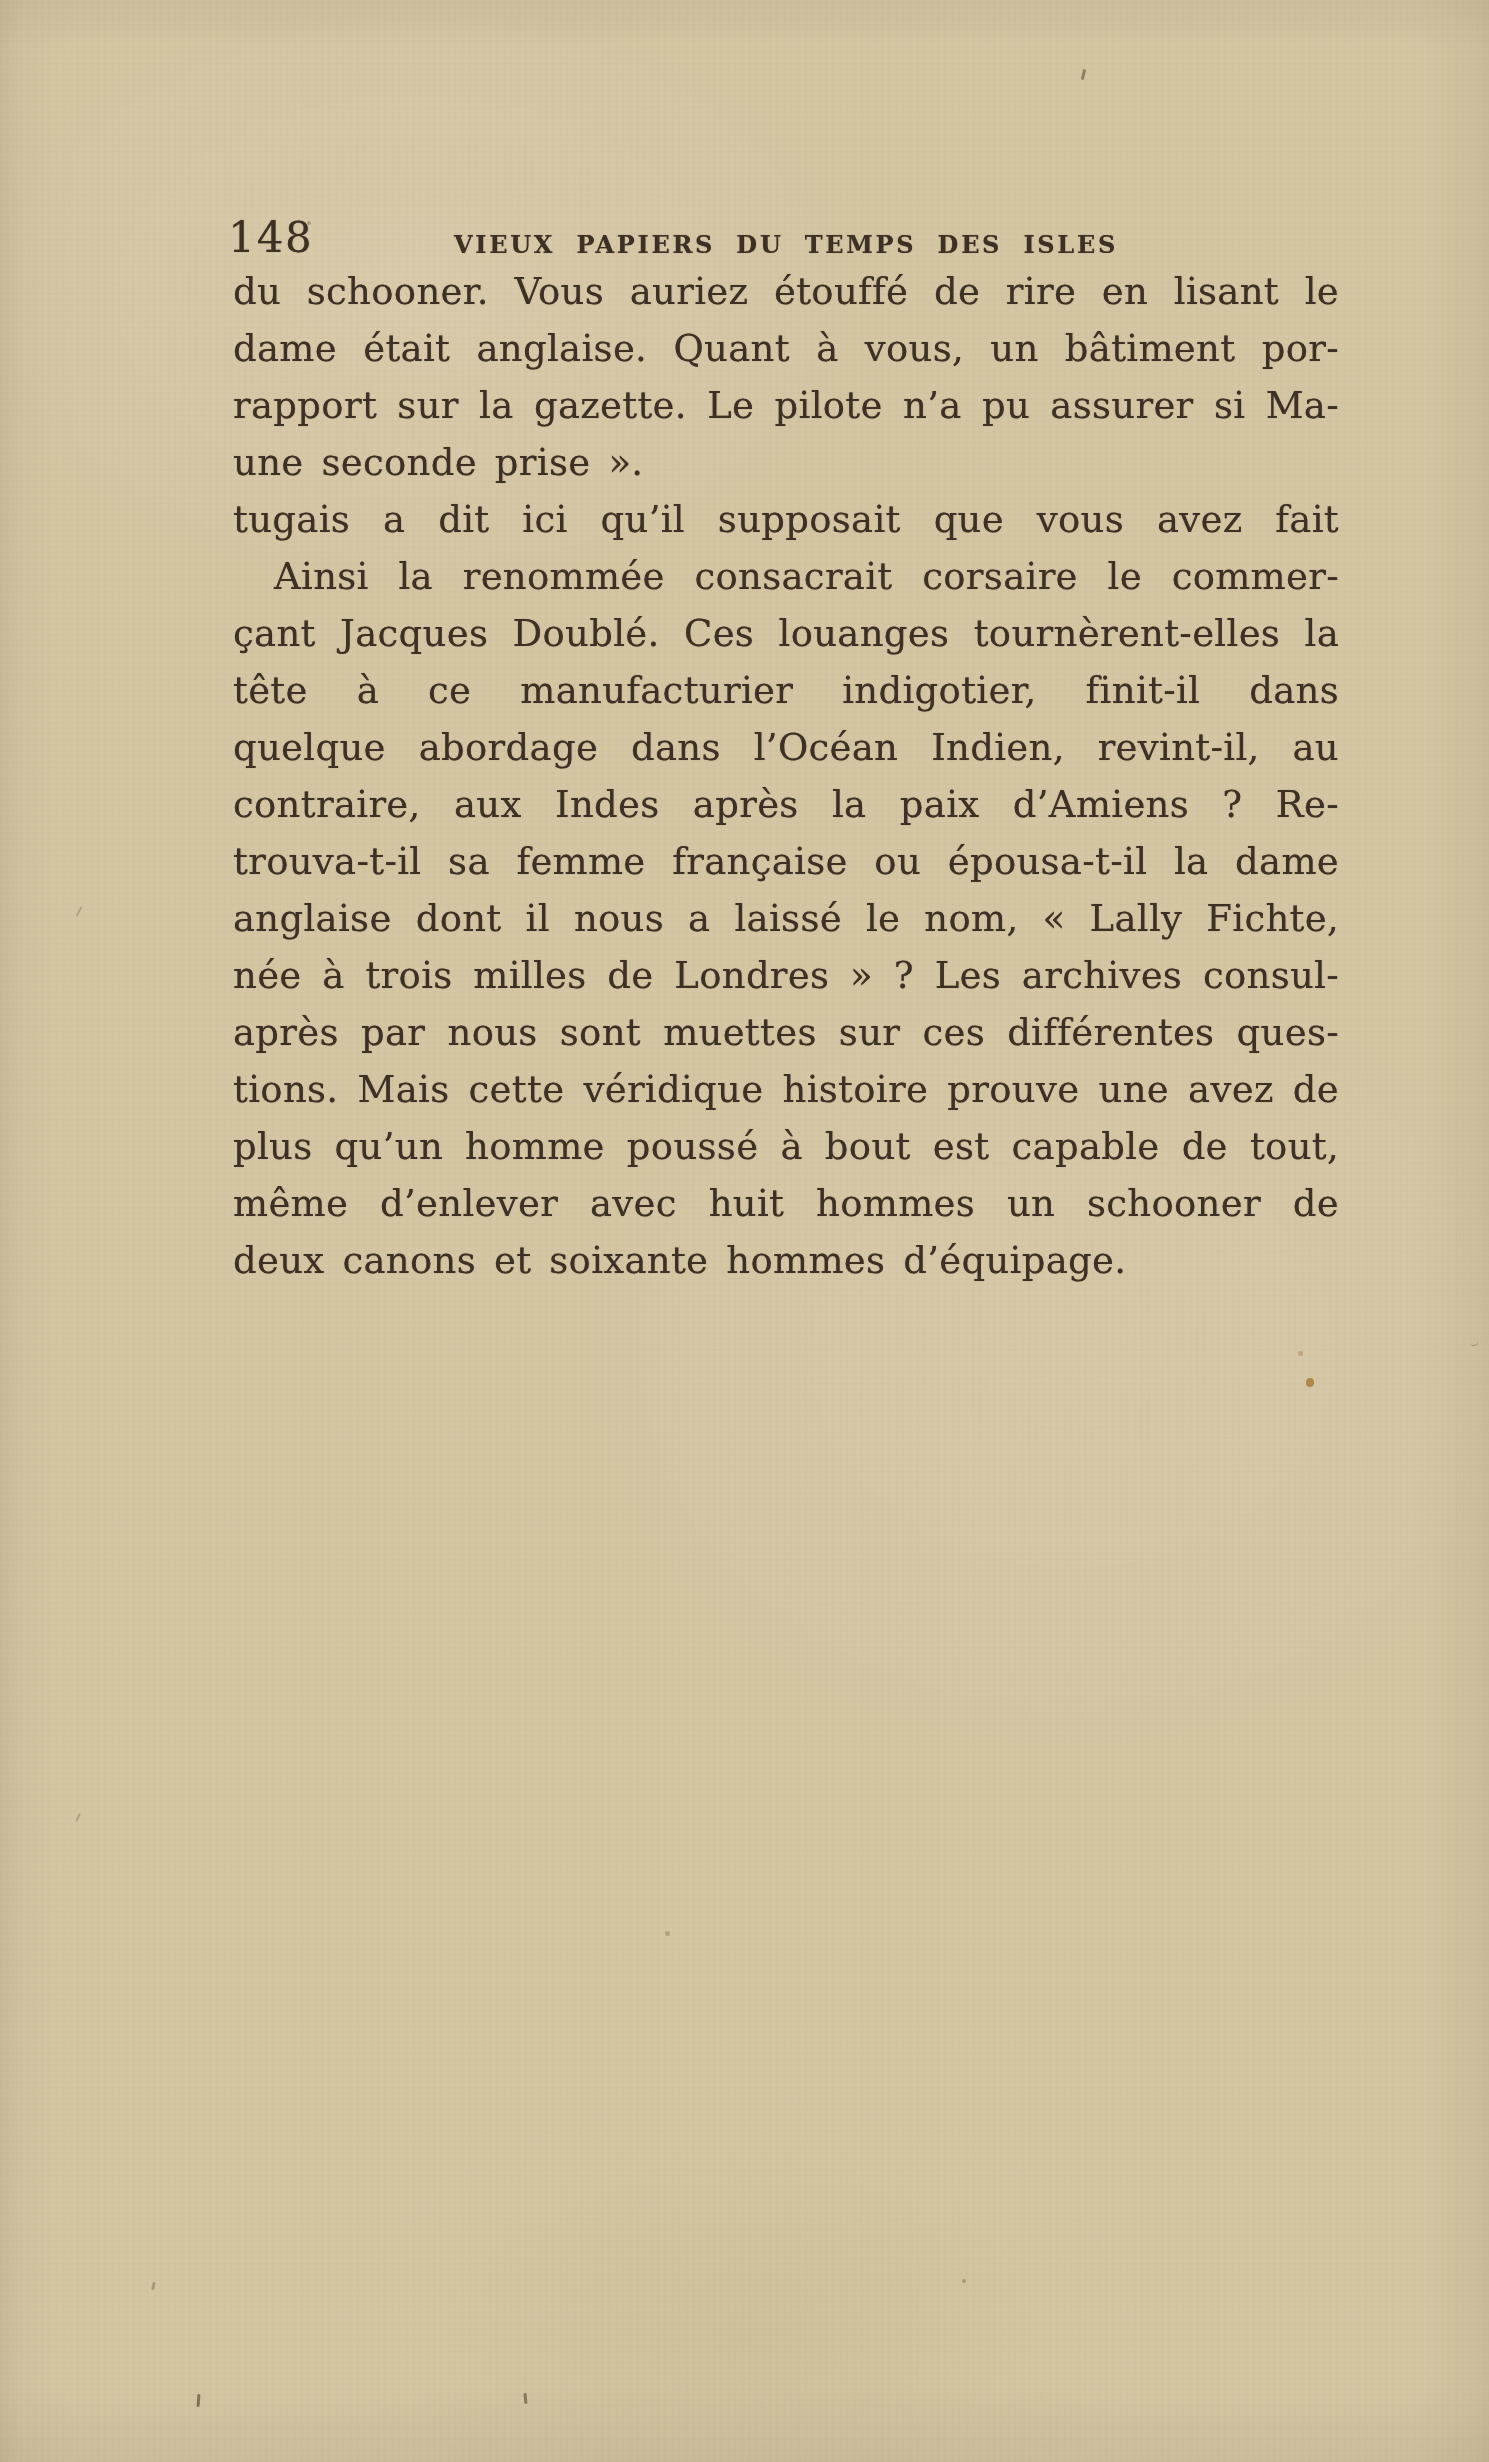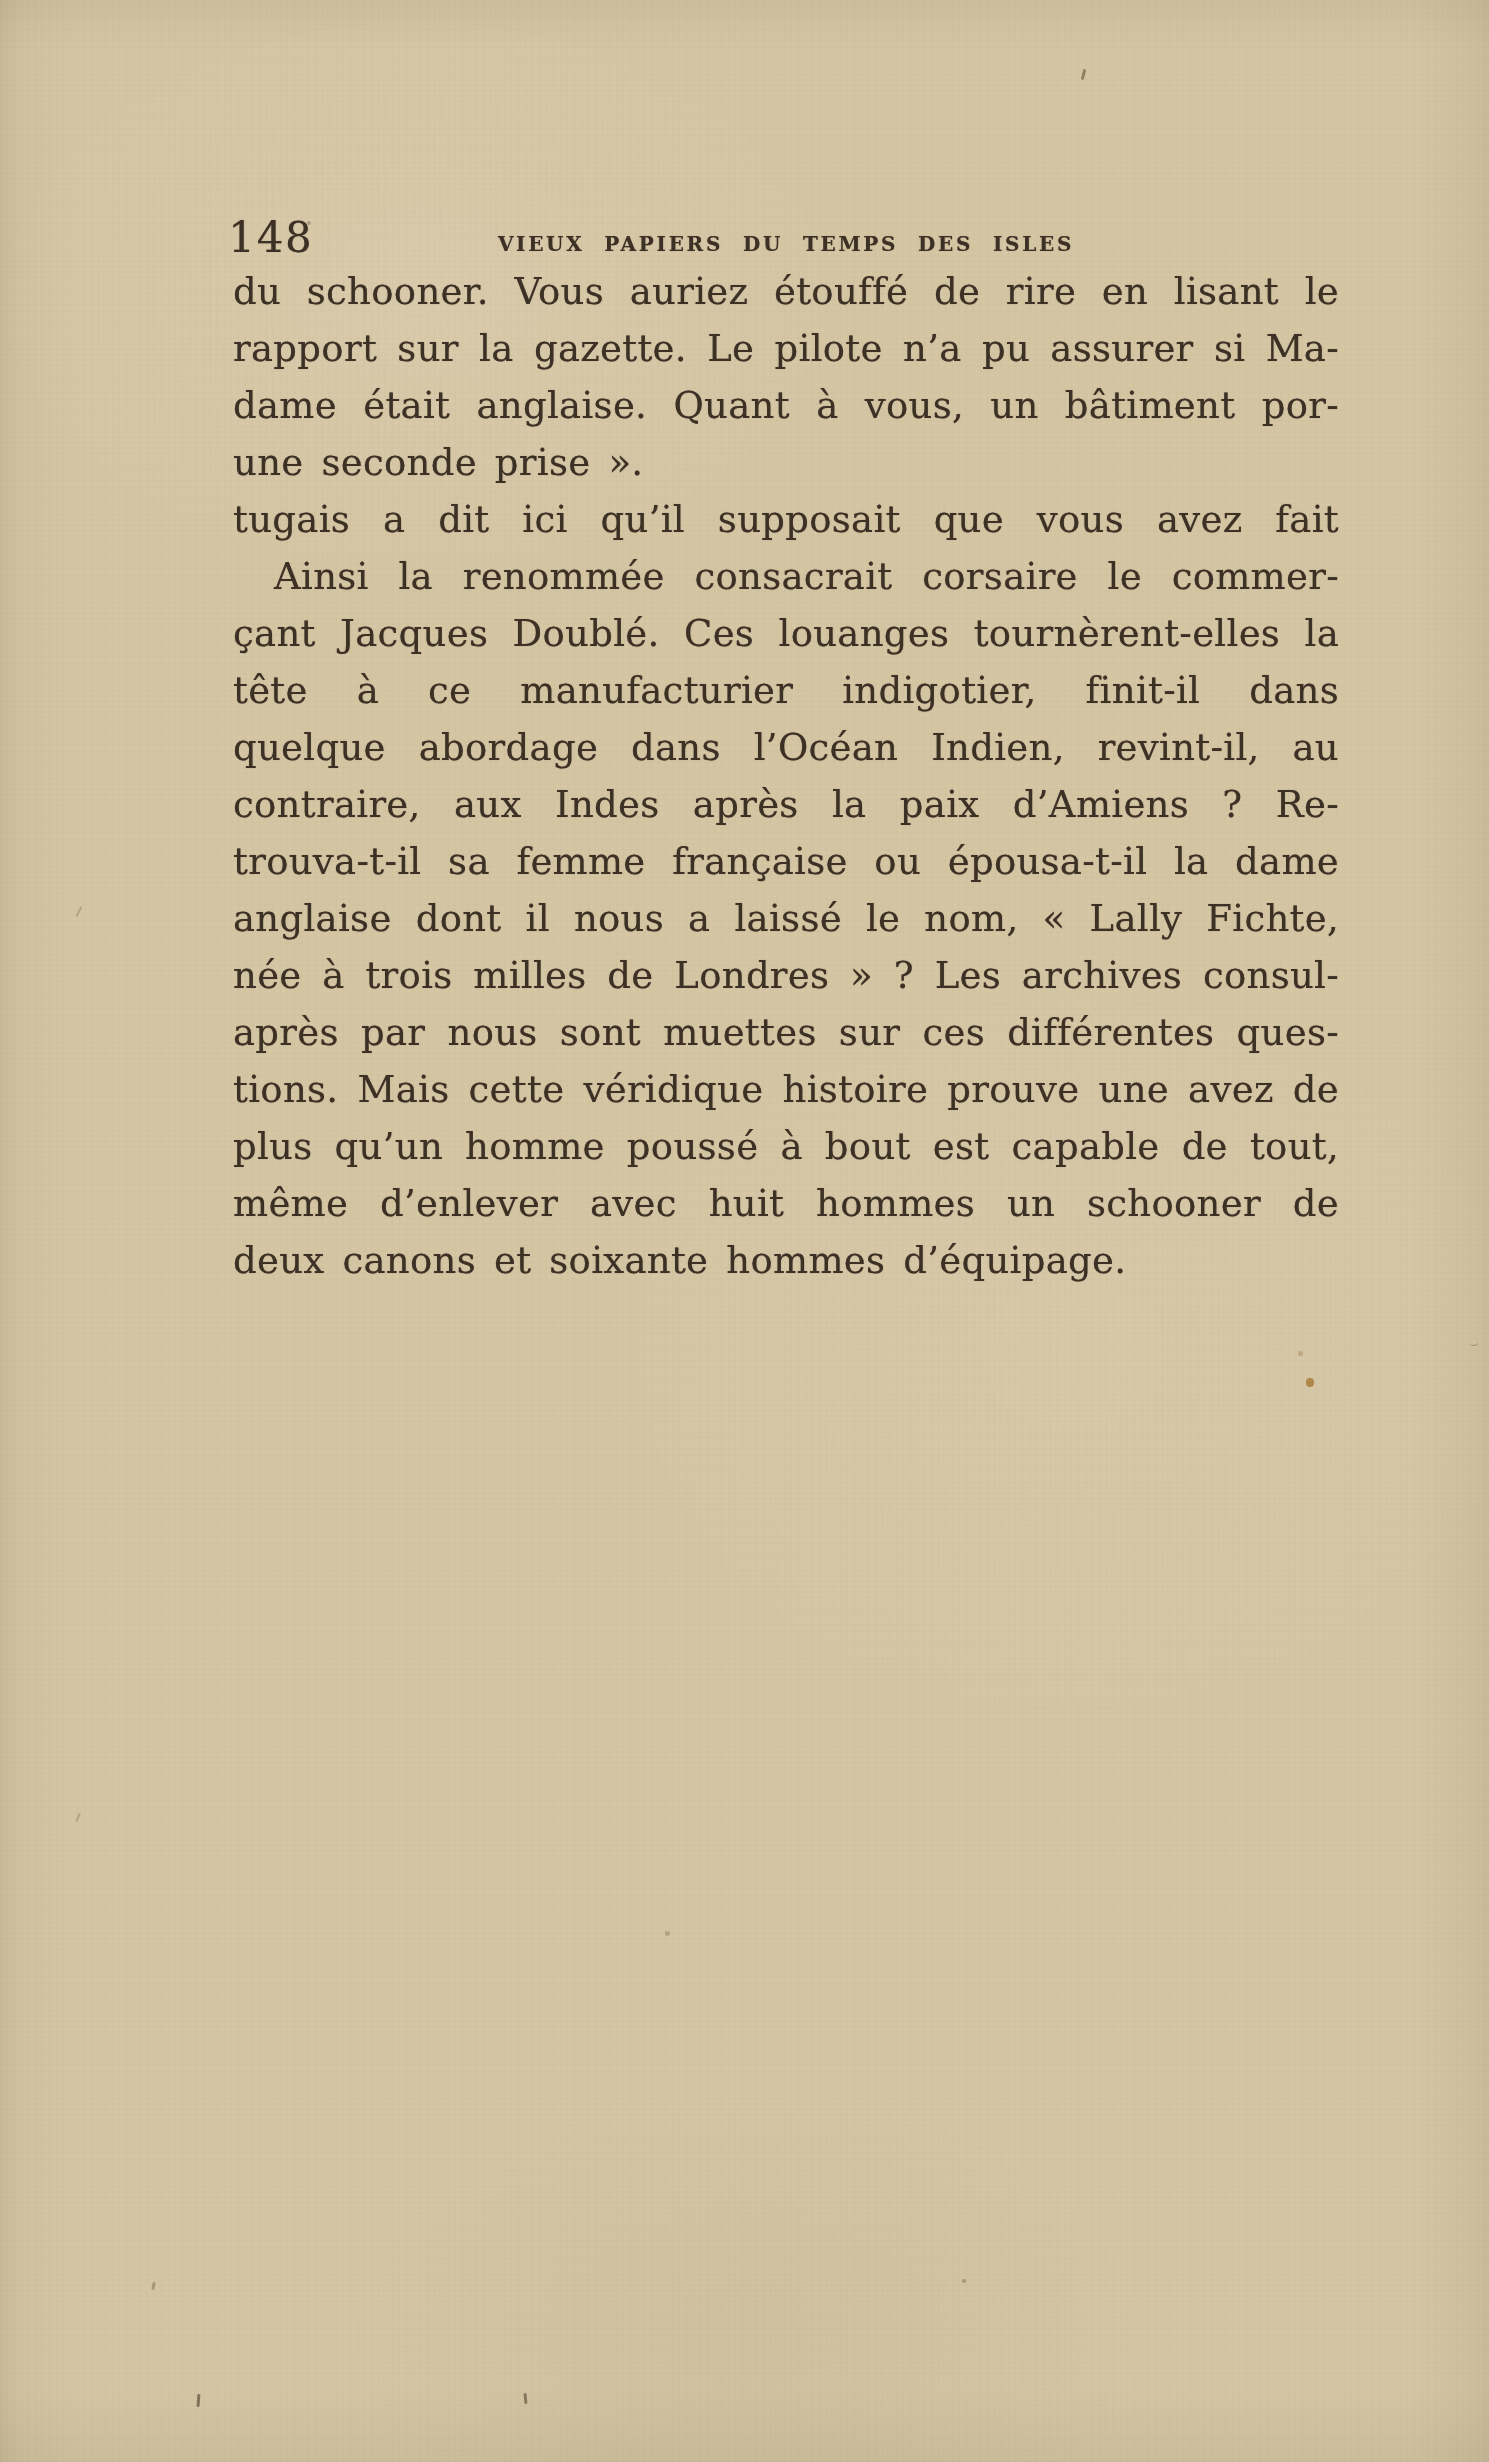--- a/index.html
+++ b/index.html
@@ -43,21 +43,21 @@
     left:-4.7px;top:0;
     font-size:42px;line-height:44px;
     letter-spacing:1.6px;
     text-shadow:0 0 0.8px rgba(61,49,38,0.65);
   }
   .running-title{
     position:absolute;
     left:0;top:12.5px;
     width:100%;
     text-align:center;
-    font-size:20px;line-height:31px;
+    font-size:24px;line-height:31px;
     font-weight:bold;
     letter-spacing:2.7px;
     word-spacing:10.2px;
     text-shadow:0 0 0.8px rgba(61,49,38,0.55);
   }
   .body-text{
     position:absolute;
     left:233px;top:263px;
     width:1106px;
     font-size:37px;
@@ -95,22 +95,22 @@
 
 <div class="page">
 
   <div class="header">
     <span class="page-number">148</span>
     <span class="running-title">VIEUX PAPIERS DU TEMPS DES ISLES</span>
   </div>
 
   <div class="body-text" id="body-text">
       <div class="line">du schooner. Vous auriez étouffé de rire en lisant le</div>
+      <div class="line">dame était anglaise. Quant à vous, un bâtiment por-</div>
       <div class="line">rapport sur la gazette. Le pilote n’a pu assurer si Ma-</div>
-      <div class="line">dame était anglaise. Quant à vous, un bâtiment por-</div>
       <div class="line last">une seconde prise ».</div>
       <div class="line">tugais a dit ici qu’il supposait que vous avez fait</div>
       <div class="line" style="padding-left: 41px;">Ainsi la renommée consacrait corsaire le commer-</div>
       <div class="line">çant Jacques Doublé. Ces louanges tournèrent-elles la</div>
       <div class="line">tête à ce manufacturier indigotier, finit-il dans</div>
       <div class="line">quelque abordage dans l’Océan Indien, revint-il, au</div>
       <div class="line">contraire, aux Indes après la paix d’Amiens ? Re-</div>
       <div class="line">trouva-t-il sa femme française ou épousa-t-il la dame</div>
       <div class="line">anglaise dont il nous a laissé le nom, « Lally Fichte,</div>
       <div class="line">née à trois milles de Londres » ? Les archives consul-</div>

